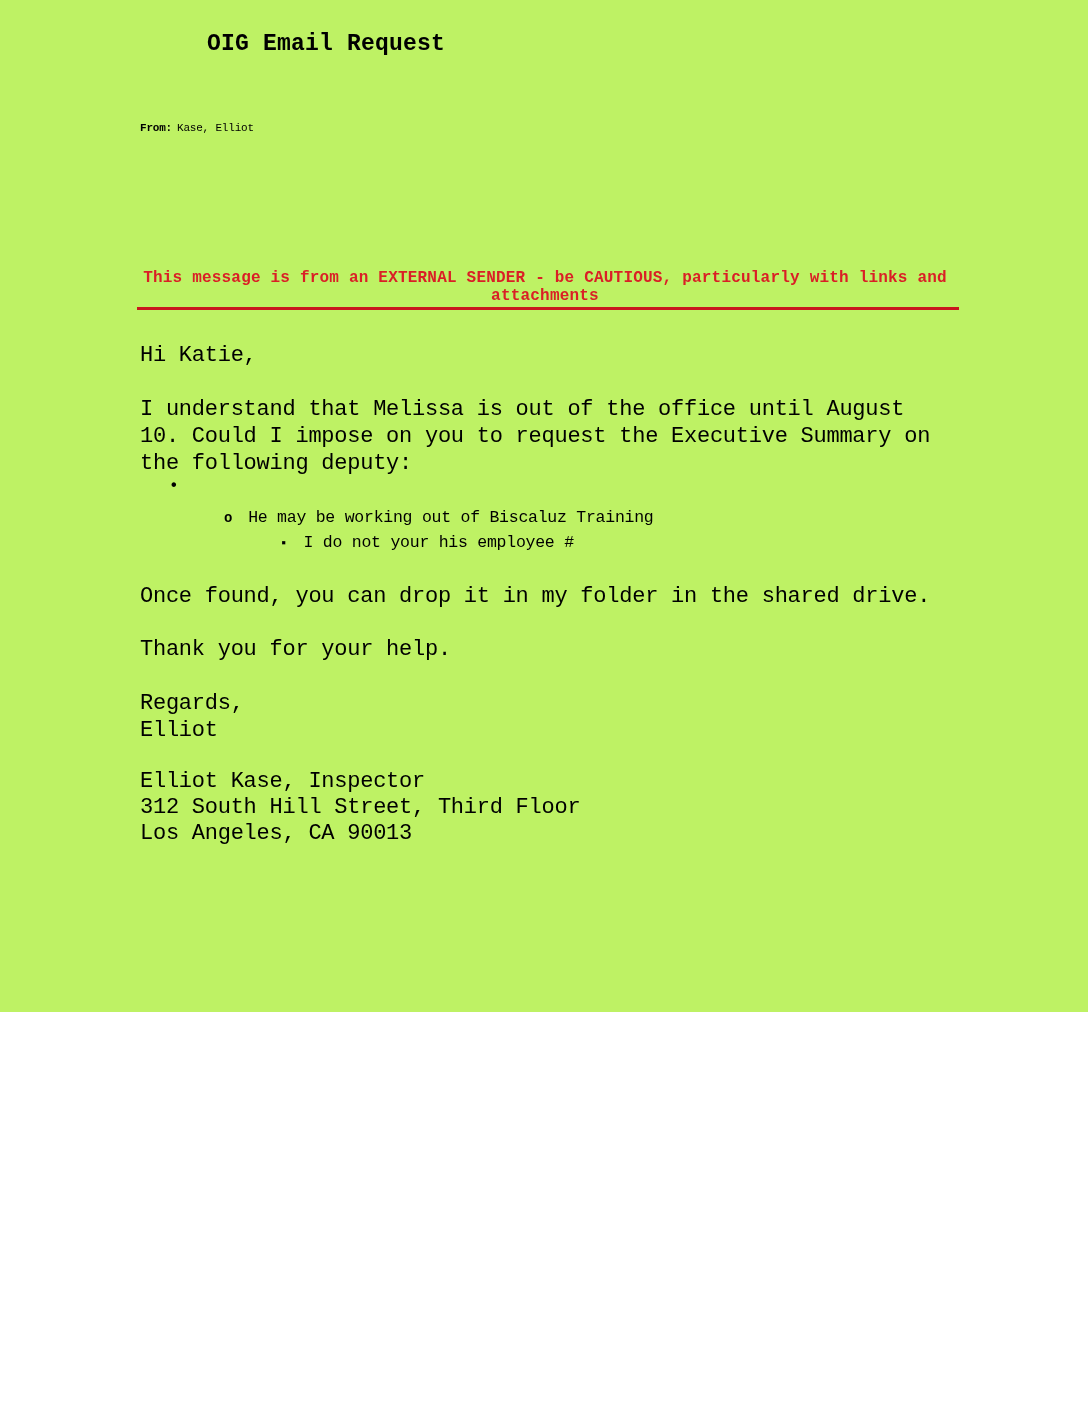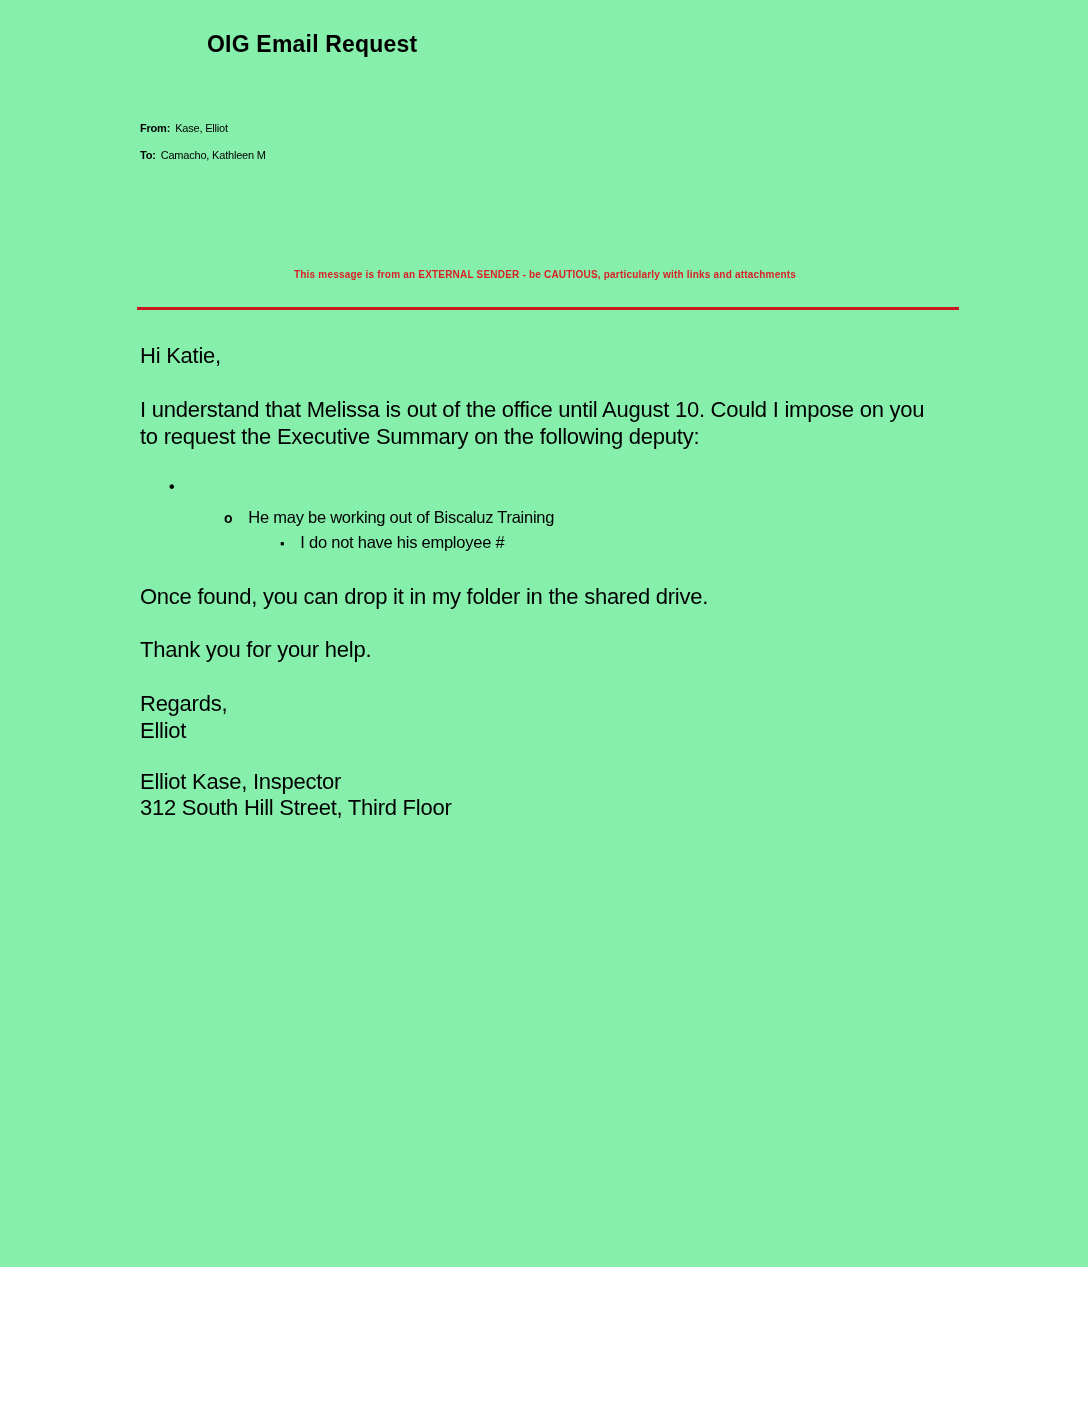--- a/index.html
+++ b/index.html
@@ -3,23 +3,23 @@
 <meta charset="utf-8">
 <style>
   html, body {
     margin: 0;
     padding: 0;
     background: #ffffff;
   }
   .page {
     position: relative;
     width: 1088px;
-    height: 1267px;
-    background: #86efac;
-    font-family: Liberation Sans, sans-serif;
+    height: 1012px;
+    background: #bef264;
+    font-family: Liberation Mono, monospace;
     color: #000000;
     overflow: hidden;
   }
   .doc-title {
     position: absolute;
     left: 207px;
     top: 31px;
     font-size: 23px;
     font-weight: bold;
     letter-spacing: 0.2px;
@@ -36,21 +36,21 @@
   .hdr-label {
     font-weight: bold;
     margin-right: 5px;
   }
   .warning-banner {
     position: absolute;
     left: 140px;
     top: 269px;
     width: 810px;
     text-align: center;
-    font-size: 10px;
+    font-size: 16px;
     font-weight: bold;
     color: #da1f26;
     letter-spacing: 0.2px;
   }
   .warning-rule {
     position: absolute;
     left: 137px;
     top: 307px;
     width: 822px;
     height: 3px;
@@ -95,23 +95,20 @@
 <body>
 
 <div class="page">
 
   <div class="doc-title">OIG Email Request</div>
 
   <div class="header-block">
     <div>
       <span class="hdr-label">From:</span><span>Kase, Elliot</span>
     </div>
-    <div>
-      <span class="hdr-label">To:</span><span>Camacho, Kathleen M</span>
-    </div>
   </div>
 
   <div class="warning-banner">This message is from an EXTERNAL SENDER - be CAUTIOUS, particularly with links and attachments</div>
 
   <div class="warning-rule"></div>
 
   <div class="body-text greeting">Hi Katie,</div>
 
   <div class="body-text para1">I understand that Melissa is out of the office until August 10. Could I impose on you to request the Executive Summary on the following deputy:</div>
 
@@ -120,30 +117,31 @@
     <span class="bullet-text"></span>
   </div>
 
   <div class="bullet-row bullet-l2">
     <span class="marker marker-circle">o</span>
     <span class="bullet-text">He may be working out of Biscaluz Training</span>
   </div>
 
   <div class="bullet-row bullet-l3">
     <span class="marker marker-square">▪</span>
-    <span class="bullet-text">I do not have his employee #</span>
+    <span class="bullet-text">I do not your his employee #</span>
   </div>
 
   <div class="body-text para2">Once found, you can drop it in my folder in the shared drive.</div>
 
   <div class="body-text para3">Thank you for your help.</div>
 
   <div class="body-text closing">
     <span class="sig-line">Regards,</span>
     <span class="sig-line">Elliot</span>
   </div>
 
   <div class="body-text signature">
     <span class="sig-line">Elliot Kase, Inspector</span>
     <span class="sig-line">312 South Hill Street, Third Floor</span>
+    <span class="sig-line">Los Angeles, CA 90013</span>
   </div>
 
 </div>
 
 </body></html>

